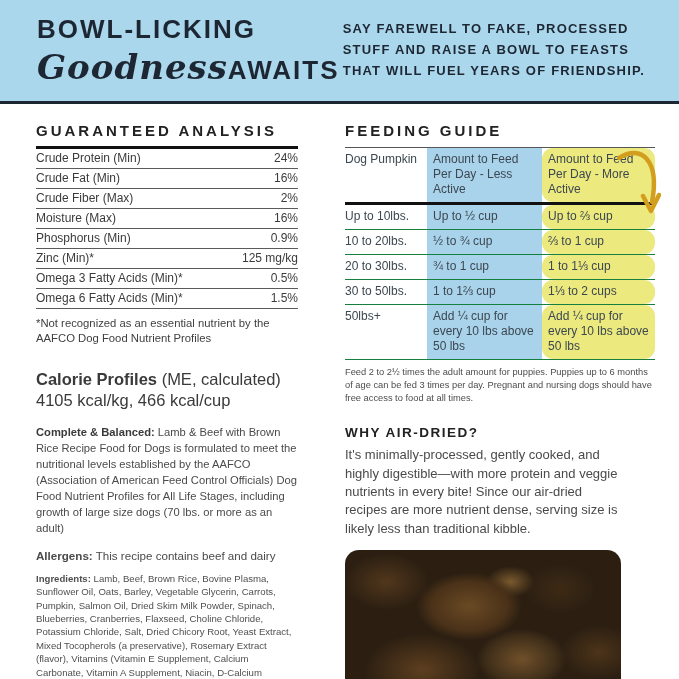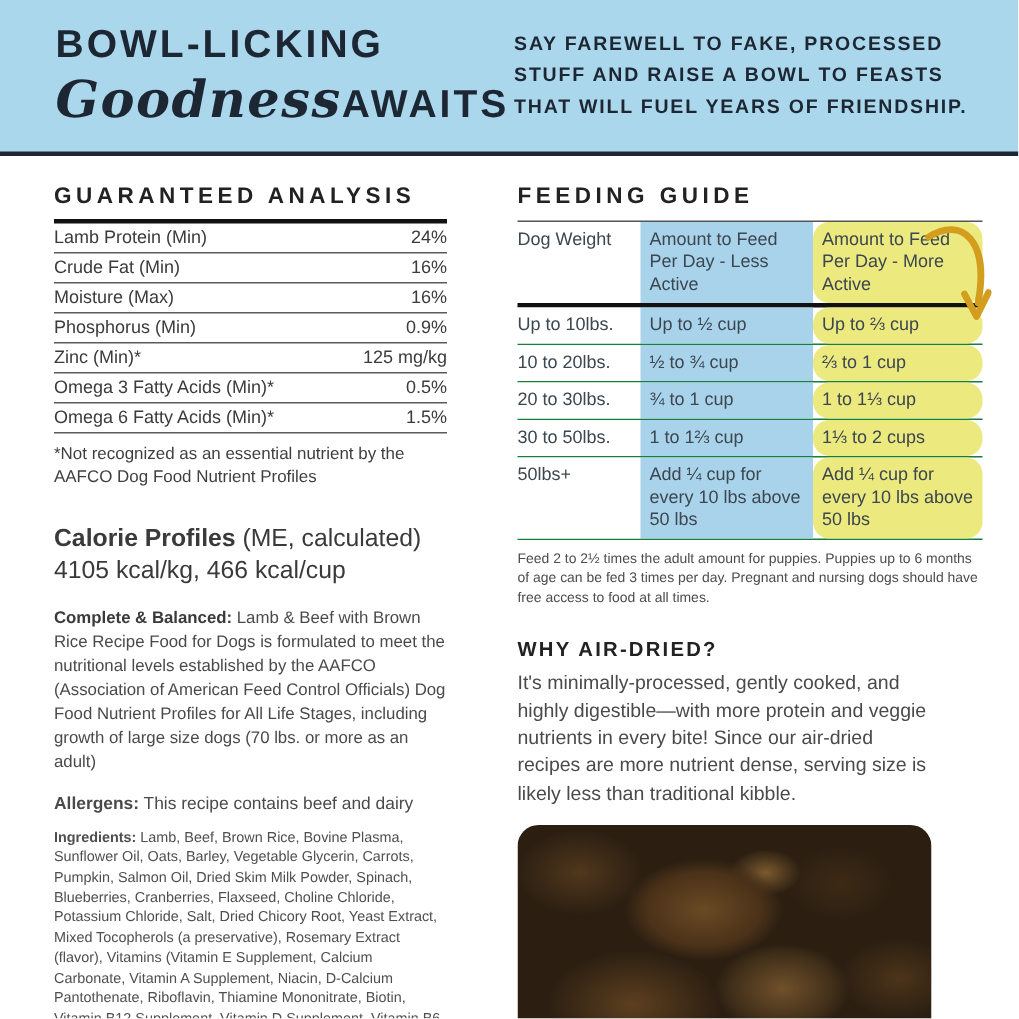--- a/index.html
+++ b/index.html
@@ -87,26 +87,30 @@
     </div>
   </div>
 
   <div class="body">
 
     <div class="col-left">
       <div class="section-title ga-title">GUARANTEED ANALYSIS</div>
 
       <div>
         <div class="ga-row">
-          <span>Lamb Protein (Min)</span>
+          <span>Crude Protein (Min)</span>
           <span class="ga-value">24%</span>
         </div>
         <div class="ga-row">
           <span>Crude Fat (Min)</span>
           <span class="ga-value">16%</span>
+        </div>
+        <div class="ga-row">
+          <span>Crude Fiber (Max)</span>
+          <span class="ga-value">2%</span>
         </div>
         <div class="ga-row">
           <span>Moisture (Max)</span>
           <span class="ga-value">16%</span>
         </div>
         <div class="ga-row">
           <span>Phosphorus (Min)</span>
           <span class="ga-value">0.9%</span>
         </div>
         <div class="ga-row">
@@ -135,21 +139,21 @@
       <div class="allergens"><b>Allergens:</b><span> This recipe contains beef and dairy</span></div>
 
       <div class="ingredients"><b>Ingredients:</b><span> Lamb, Beef, Brown Rice, Bovine Plasma, Sunflower Oil, Oats, Barley, Vegetable Glycerin, Carrots, Pumpkin, Salmon Oil, Dried Skim Milk Powder, Spinach, Blueberries, Cranberries, Flaxseed, Choline Chloride, Potassium Chloride, Salt, Dried Chicory Root, Yeast Extract, Mixed Tocopherols (a preservative), Rosemary Extract (flavor), Vitamins (Vitamin E Supplement, Calcium Carbonate, Vitamin A Supplement, Niacin, D-Calcium Pantothenate, Riboflavin, Thiamine Mononitrate, Biotin, Vitamin B12 Supplement, Vitamin D Supplement, Vitamin B6 Supplement, Calcium Iodate, Folic Acid), Minerals (Potassium Chloride, Zinc Sulfate, Zinc Proteinate, Iron Proteinate, Iron Sulfate, Copper Sulfate, Copper Proteinate, Manganese Sulfate, Selenium Yeast, Manganese Proteinate)</span></div>
     </div>
 
     <div class="col-right">
       <div class="section-title">FEEDING GUIDE</div>
 
       <div class="fg-table">
         <div class="fg-row fg-head">
-          <div class="fg-cell c-weight">Dog Weight</div>
+          <div class="fg-cell c-weight">Dog Pumpkin</div>
           <div class="fg-cell c-less">Amount to Feed Per Day - Less Active</div>
           <div class="fg-cell c-more">Amount to Feed Per Day - More Active</div>
         </div>
         <div class="fg-row">
           <div class="fg-cell c-weight">Up to 10lbs.</div>
           <div class="fg-cell c-less">Up to ½ cup</div>
           <div class="fg-cell c-more">Up to ⅔ cup</div>
         </div>
         <div class="fg-row">
           <div class="fg-cell c-weight">10 to 20lbs.</div>

